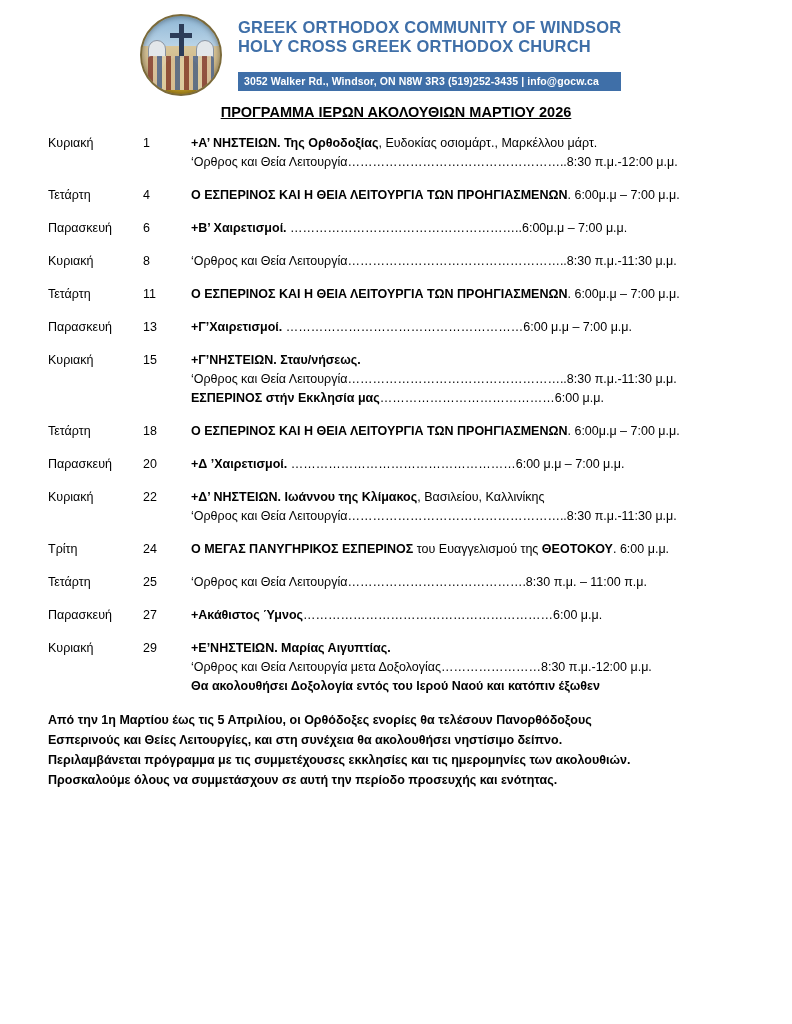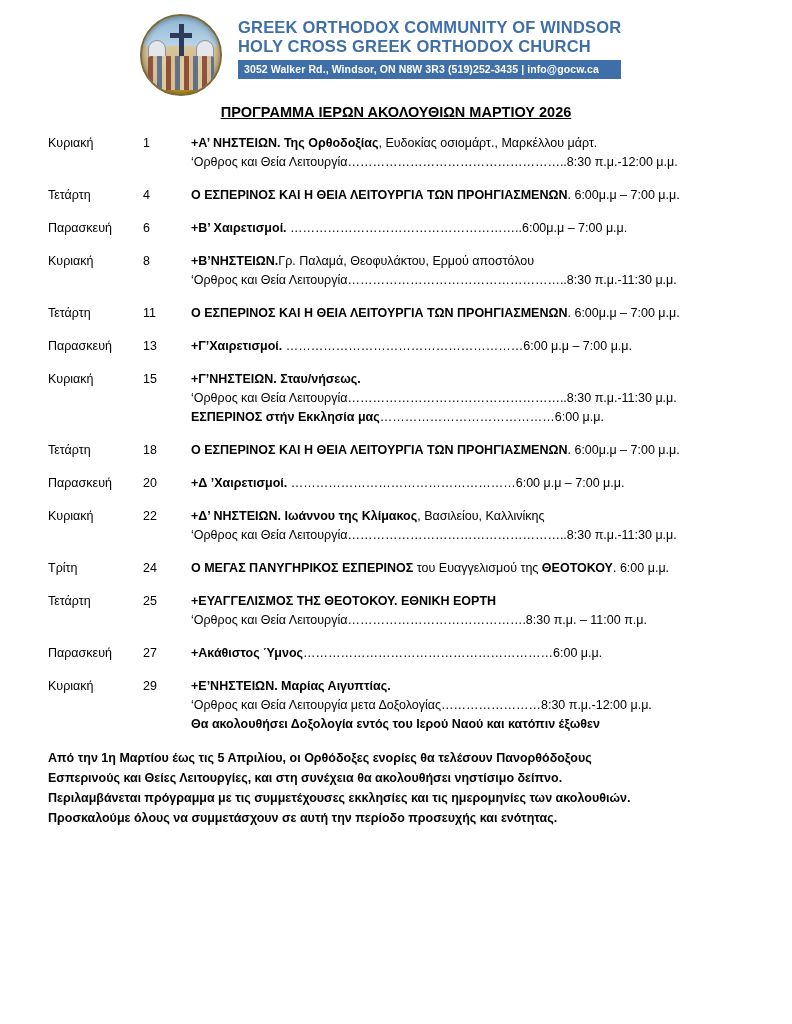--- a/index.html
+++ b/index.html
@@ -93,21 +93,21 @@
   .titleblock .line3 {
     font-family: "Liberation Sans", sans-serif;
     font-weight: bold;
     color: #3f6fa8;
     font-size: 16.5px;
     letter-spacing: .2px;
     line-height: 19px;
     white-space: nowrap;
   }
   .titleblock .addr {
-    margin-top: 4px;
+    margin-top: 16px;
     background: #3f6fa8;
     color: #ffffff;
     font-size: 10.5px;
     font-weight: bold;
     padding: 3px 6px 4px 6px;
     letter-spacing: .1px;
     white-space: nowrap;
   }
 
   
@@ -202,21 +202,20 @@
         <div class="day">Παρασκευή</div>
         <div class="date">6</div>
         <div class="body">
           <div class="ln"><span class="b">+Β’ Χαιρετισμοί.</span><span class="n"> ………………………………………………..6:00μ.μ – 7:00 μ.μ.</span></div>
         </div>
       </div>
       <div class="entry">
         <div class="day">Κυριακή</div>
         <div class="date">8</div>
         <div class="body">
-          <div class="ln"><span class="b">+Β’ΝΗΣΤΕΙΩΝ.</span><span class="n">Γρ. Παλαμά, Θεοφυλάκτου, Ερμού αποστόλου</span></div>
           <div class="ln"><span class="n">‘Ορθρος και Θεία Λειτουργία……………………………………………..8:30 π.μ.-11:30 μ.μ.</span></div>
         </div>
       </div>
       <div class="entry">
         <div class="day">Τετάρτη</div>
         <div class="date">11</div>
         <div class="body">
           <div class="ln"><span class="b">Ο ΕΣΠΕΡΙΝΟΣ ΚΑΙ Η ΘΕΙΑ ΛΕΙΤΟΥΡΓΙΑ ΤΩΝ ΠΡΟΗΓΙΑΣΜΕΝΩΝ</span><span class="n">. 6:00μ.μ – 7:00 μ.μ.</span></div>
         </div>
       </div>
@@ -262,21 +261,20 @@
         <div class="day">Τρίτη</div>
         <div class="date">24</div>
         <div class="body">
           <div class="ln"><span class="b">Ο ΜΕΓΑΣ ΠΑΝΥΓΗΡΙΚΟΣ ΕΣΠΕΡΙΝΟΣ</span><span class="n"> του Ευαγγελισμού της </span><span class="b">ΘΕΟΤΟΚΟΥ</span><span class="n">. 6:00 μ.μ.</span></div>
         </div>
       </div>
       <div class="entry">
         <div class="day">Τετάρτη</div>
         <div class="date">25</div>
         <div class="body">
-          <div class="ln"><span class="b">+ΕΥΑΓΓΕΛΙΣΜΟΣ ΤΗΣ ΘΕΟΤΟΚΟΥ.  ΕΘΝΙΚΗ ΕΟΡΤΗ</span></div>
           <div class="ln"><span class="n">‘Ορθρος και Θεία Λειτουργία…………………………………….8:30 π.μ. – 11:00 π.μ.</span></div>
         </div>
       </div>
       <div class="entry">
         <div class="day">Παρασκευή</div>
         <div class="date">27</div>
         <div class="body">
           <div class="ln"><span class="b">+Ακάθιστος Ύμνος</span><span class="n">……………………………………………………6:00 μ.μ.</span></div>
         </div>
       </div>

